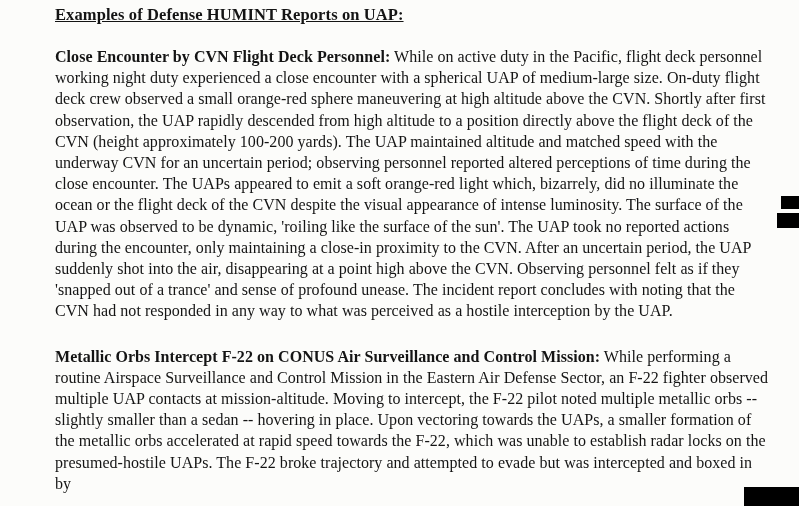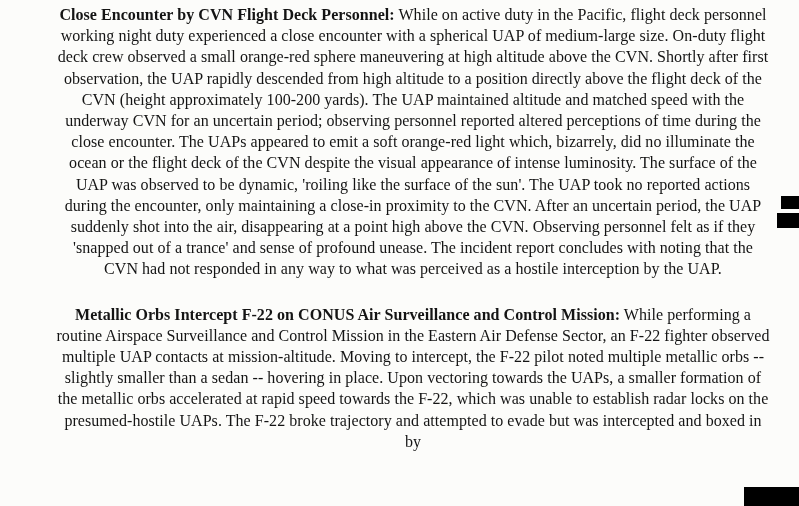--- a/index.html
+++ b/index.html
@@ -26,39 +26,40 @@
     font-weight: bold;
     text-decoration: underline;
     margin: 0 0 21px 0;
     line-height: 21px;
     letter-spacing: 0.1px;
   }
   .doc-paragraph {
     font-size: 16px;
     line-height: 21.2px;
     margin: 0 0 24px 0;
-    text-align: center;
+    text-align: left;
     letter-spacing: 0.05px;
   }
   .para-lead {
     font-weight: bold;
   }
   .scan-mark {
     position: absolute;
     background: #000000;
   }
   .mark-1 { left: 781px; top: 196px; width: 18px; height: 13px; }
   .mark-2 { left: 777px; top: 213px; width: 22px; height: 15px; }
   .mark-3 { left: 744px; top: 487px; width: 55px; height: 19px; }
 </style>
 </head>
 <body>
 
 <div class="scan-page">
 
+  <h1 class="doc-title">Examples of Defense HUMINT Reports on UAP:</h1>
 
   <p class="doc-paragraph">
     <span class="para-lead">Close Encounter by CVN Flight Deck Personnel:</span><span> While on active duty in the Pacific, flight deck personnel working night duty experienced a close encounter with a spherical UAP of medium-large size. On-duty flight deck crew observed a small orange-red sphere maneuvering at high altitude above the CVN. Shortly after first observation, the UAP rapidly descended from high altitude to a position directly above the flight deck of the CVN (height approximately 100-200 yards). The UAP maintained altitude and matched speed with the underway CVN for an uncertain period; observing personnel reported altered perceptions of time during the close encounter. The UAPs appeared to emit a soft orange-red light which, bizarrely, did no illuminate the ocean or the flight deck of the CVN despite the visual appearance of intense luminosity. The surface of the UAP was observed to be dynamic, 'roiling like the surface of the sun'. The UAP took no reported actions during the encounter, only maintaining a close-in proximity to the CVN. After an uncertain period, the UAP suddenly shot into the air, disappearing at a point high above the CVN. Observing personnel felt as if they 'snapped out of a trance' and sense of profound unease. The incident report concludes with noting that the CVN had not responded in any way to what was perceived as a hostile interception by the UAP.</span>
   </p>
 
   <p class="doc-paragraph">
     <span class="para-lead">Metallic Orbs Intercept F-22 on CONUS Air Surveillance and Control Mission:</span><span> While performing a routine Airspace Surveillance and Control Mission in the Eastern Air Defense Sector, an F-22 fighter observed multiple UAP contacts at mission-altitude. Moving to intercept, the F-22 pilot noted multiple metallic orbs -- slightly smaller than a sedan -- hovering in place. Upon vectoring towards the UAPs, a smaller formation of the metallic orbs accelerated at rapid speed towards the F-22, which was unable to establish radar locks on the presumed-hostile UAPs. The F-22 broke trajectory and attempted to evade but was intercepted and boxed in by</span>
   </p>
 
   <div class="scan-mark mark-1"></div>

